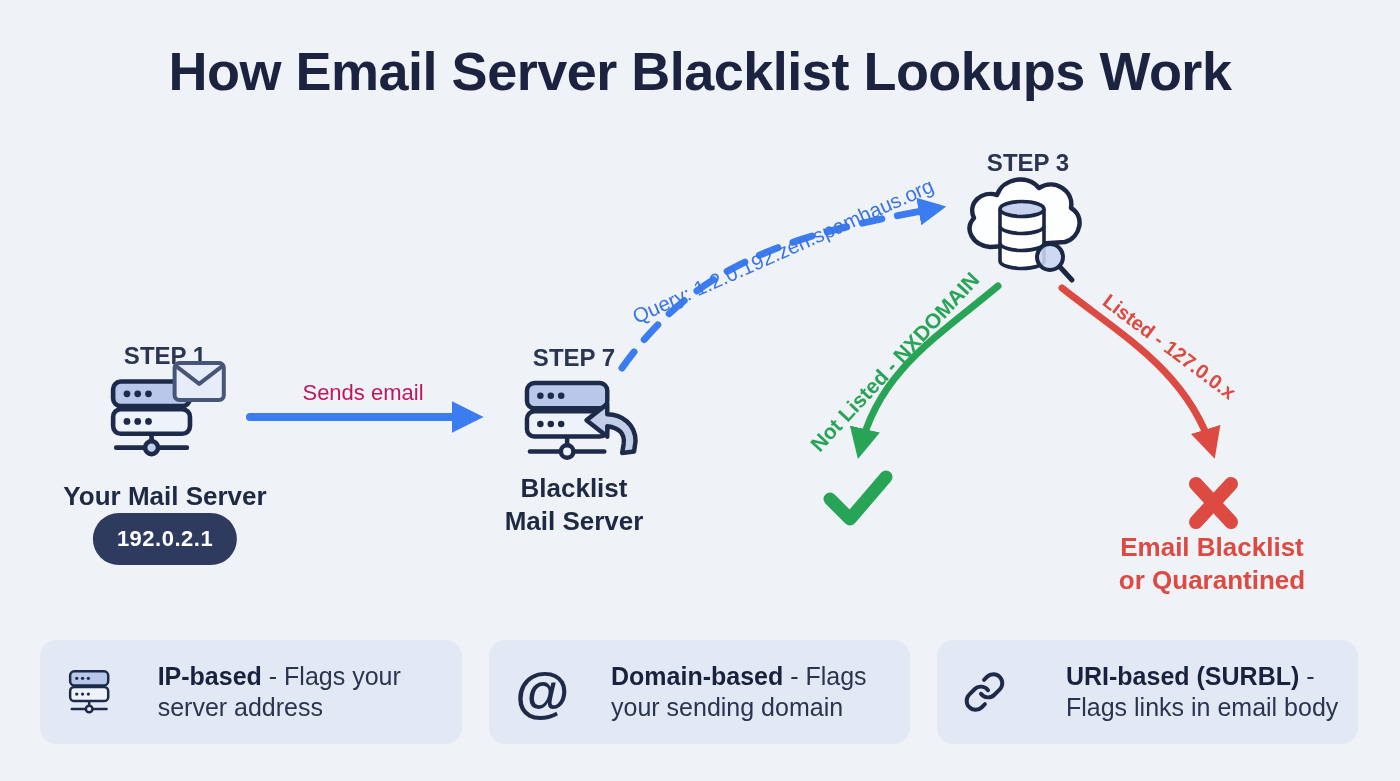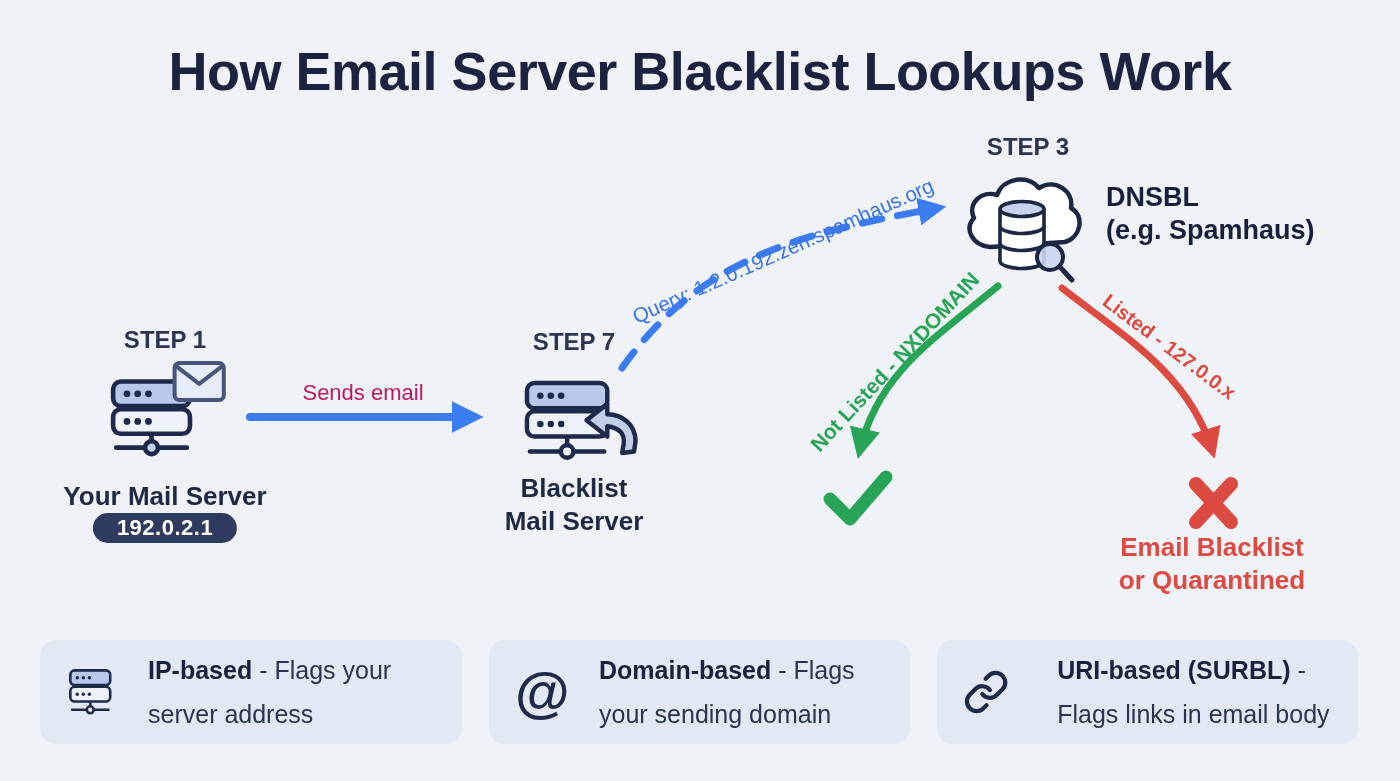--- a/index.html
+++ b/index.html
@@ -9,35 +9,35 @@
     font-family:"Liberation Sans", sans-serif;
     color:#1c2442;
   }
   .abs{position:absolute;}
   .title{
     position:absolute;top:40px;left:0;width:100%;text-align:center;
     font-size:54px;font-weight:800;letter-spacing:-0.5px;color:#1b2340;
   }
   .step-label{
     position:absolute;transform:translateX(-50%);
-    font-size:24px;font-weight:700;color:#2b3552;white-space:nowrap;
+    font-size:24px;font-weight:700;color:#2b3552;white-space:nowrap;margin-top:16px;
   }
   .node-name{
     position:absolute;transform:translateX(-50%);text-align:center;
     font-size:26px;font-weight:700;color:#1e2944;line-height:33px;white-space:nowrap;
   }
   .dnsbl-name{
     position:absolute;text-align:left;
     font-size:27px;font-weight:700;color:#16203c;line-height:33px;white-space:nowrap;
   }
   .ip-pill{
     position:absolute;transform:translateX(-50%);
     background:#2e3b5e;color:#ffffff;
     font-size:22px;font-weight:700;letter-spacing:0.5px;
-    padding:2px 24px;border-radius:999px;white-space:nowrap;
+    padding:13px 24px;border-radius:999px;white-space:nowrap;
   }
   .send-label{
     position:absolute;transform:translateX(-50%);
     font-size:22px;font-weight:500;color:#be185d;white-space:nowrap;
   }
   .rot-label{
     position:absolute;white-space:nowrap;font-weight:600;
   }
   .query-label{
     font-size:20.5px;font-weight:500;color:#3c74e4;
@@ -55,21 +55,21 @@
     position:absolute;transform:translateX(-50%);text-align:center;
     font-size:26px;font-weight:700;line-height:33px;white-space:nowrap;
   }
   .outcome.green{color:#27a455;}
   .outcome.red{color:#dc4a41;}
   .card{
     position:absolute;top:640px;height:104px;background:#e3e9f4;border-radius:16px;
     display:flex;align-items:center;padding-left:26px;box-sizing:border-box;gap:26px;
   }
   .card-text{
-    font-size:25px;line-height:44px;color:#2a3450;font-weight:400;margin:4px;
+    font-size:25px;line-height:31px;color:#2a3450;font-weight:400;margin:16px;
   }
   .card-text .term{font-weight:700;color:#18223f;}
   .at-glyph{
     position:static;font-size:56px;line-height:52px;font-weight:600;color:#1e2a4a;
     width:54px;text-align:center;flex:0 0 auto;
   }
   svg{display:block;}
   .overlay{position:absolute;left:0;top:0;pointer-events:none;}
 </style>
 </head>
@@ -164,24 +164,20 @@
     <path d="M 38 44 L 38 96 A 22 7.5 0 0 0 82 96 L 82 44" fill="#ffffff" stroke="#1b2743" stroke-width="3.6"></path>
     <path d="M 38 61 A 22 7.5 0 0 0 82 61" fill="none" stroke="#1b2743" stroke-width="3.6"></path>
     <path d="M 38 78 A 22 7.5 0 0 0 82 78" fill="none" stroke="#1b2743" stroke-width="3.6"></path>
     <ellipse cx="60" cy="44" rx="22" ry="7.5" fill="#c6d2ef" stroke="#1b2743" stroke-width="3.6"></ellipse>
     <g>
       <circle cx="88" cy="92" r="13" fill="#c9d5f0" fill-opacity="0.9" stroke="#1b2743" stroke-width="4"></circle>
       <line x1="98" y1="102" x2="110" y2="115" stroke="#1b2743" stroke-width="5" stroke-linecap="round"></line>
     </g>
   </svg>
 
-  <div class="dnsbl-name" style="left:1106px;top:181px;">
-    <div>DNSBL</div>
-    <div>(e.g. Spamhaus)</div>
-  </div>
 
   <div class="rot-label notlisted-label" style="left:895px;top:362px;">Not Listed - NXDOMAIN</div>
   <div class="rot-label listed-label" style="left:1169px;top:347px;">Listed - 127.0.0.x</div>
 
   <div class="outcome red" style="left:1212px;top:531px;">
     <div>Email Blacklist</div>
     <div>or Quarantined</div>
   </div>
 
   <div class="card" style="left:40px;width:422px;">

